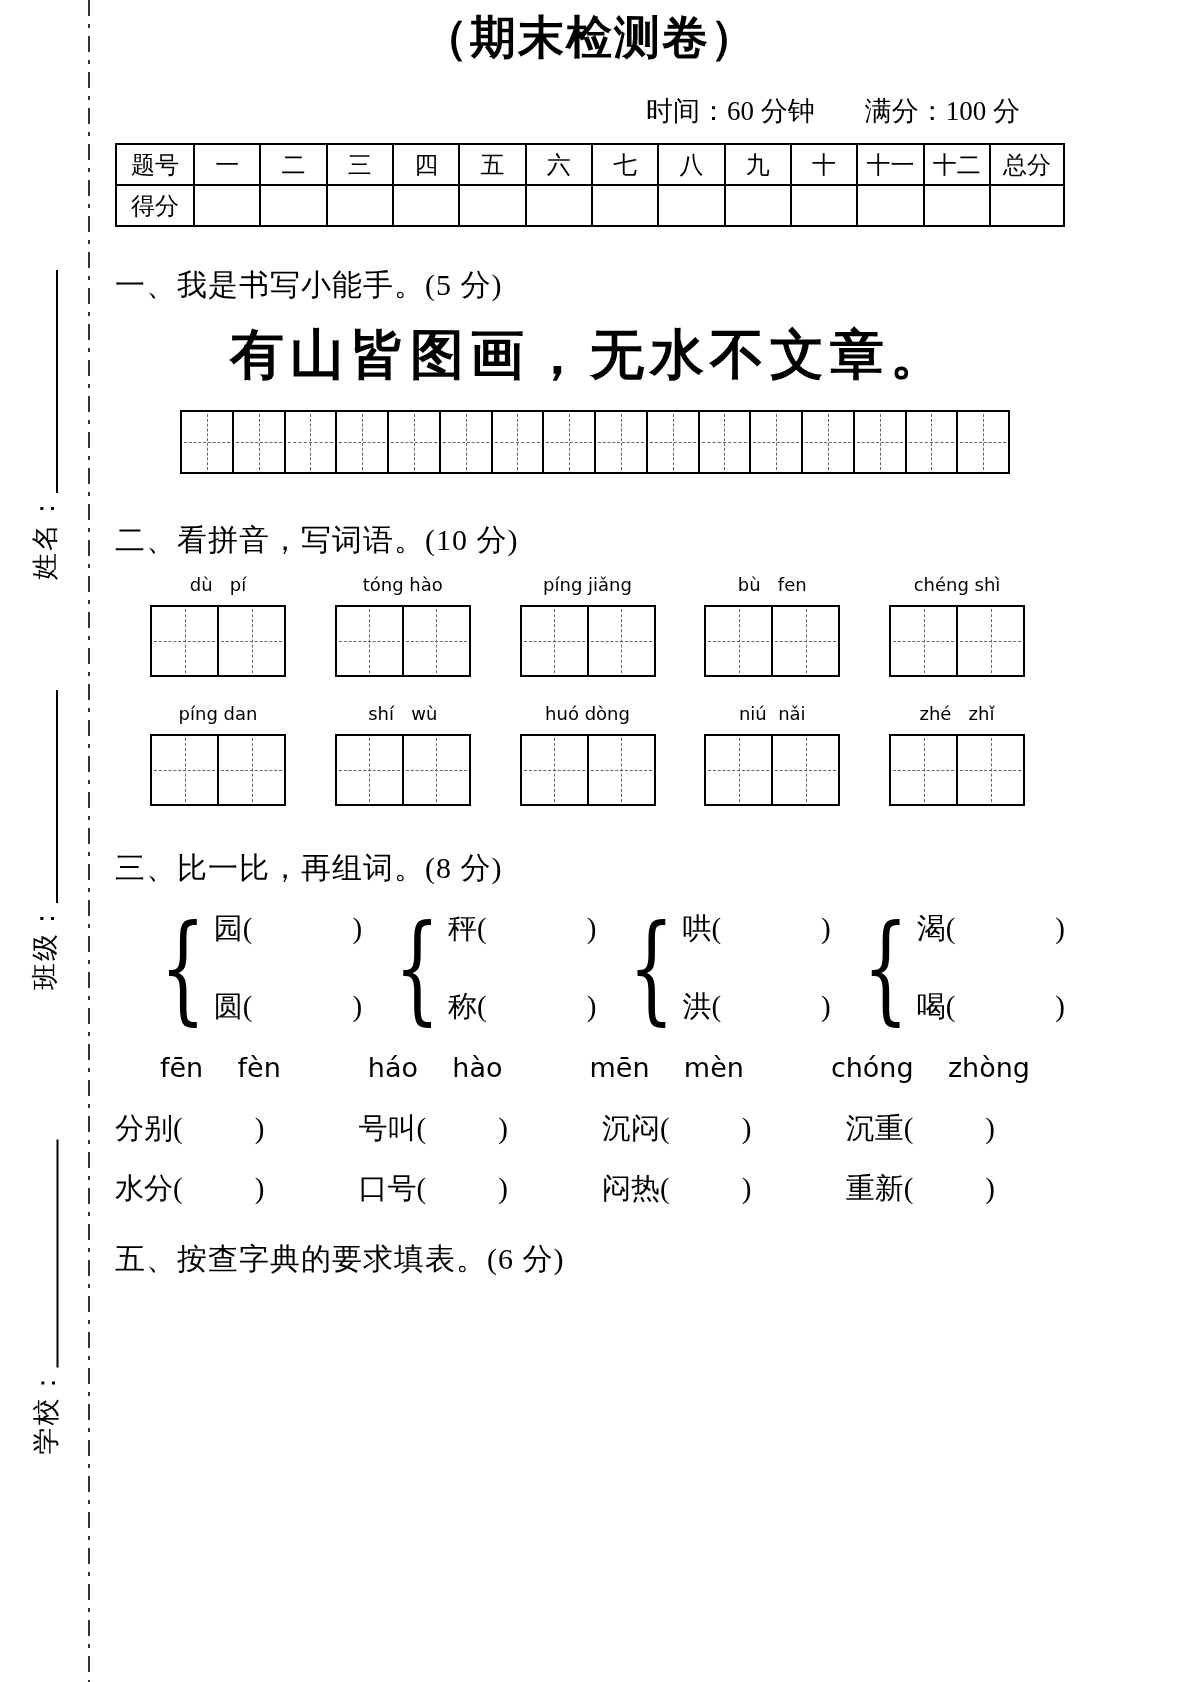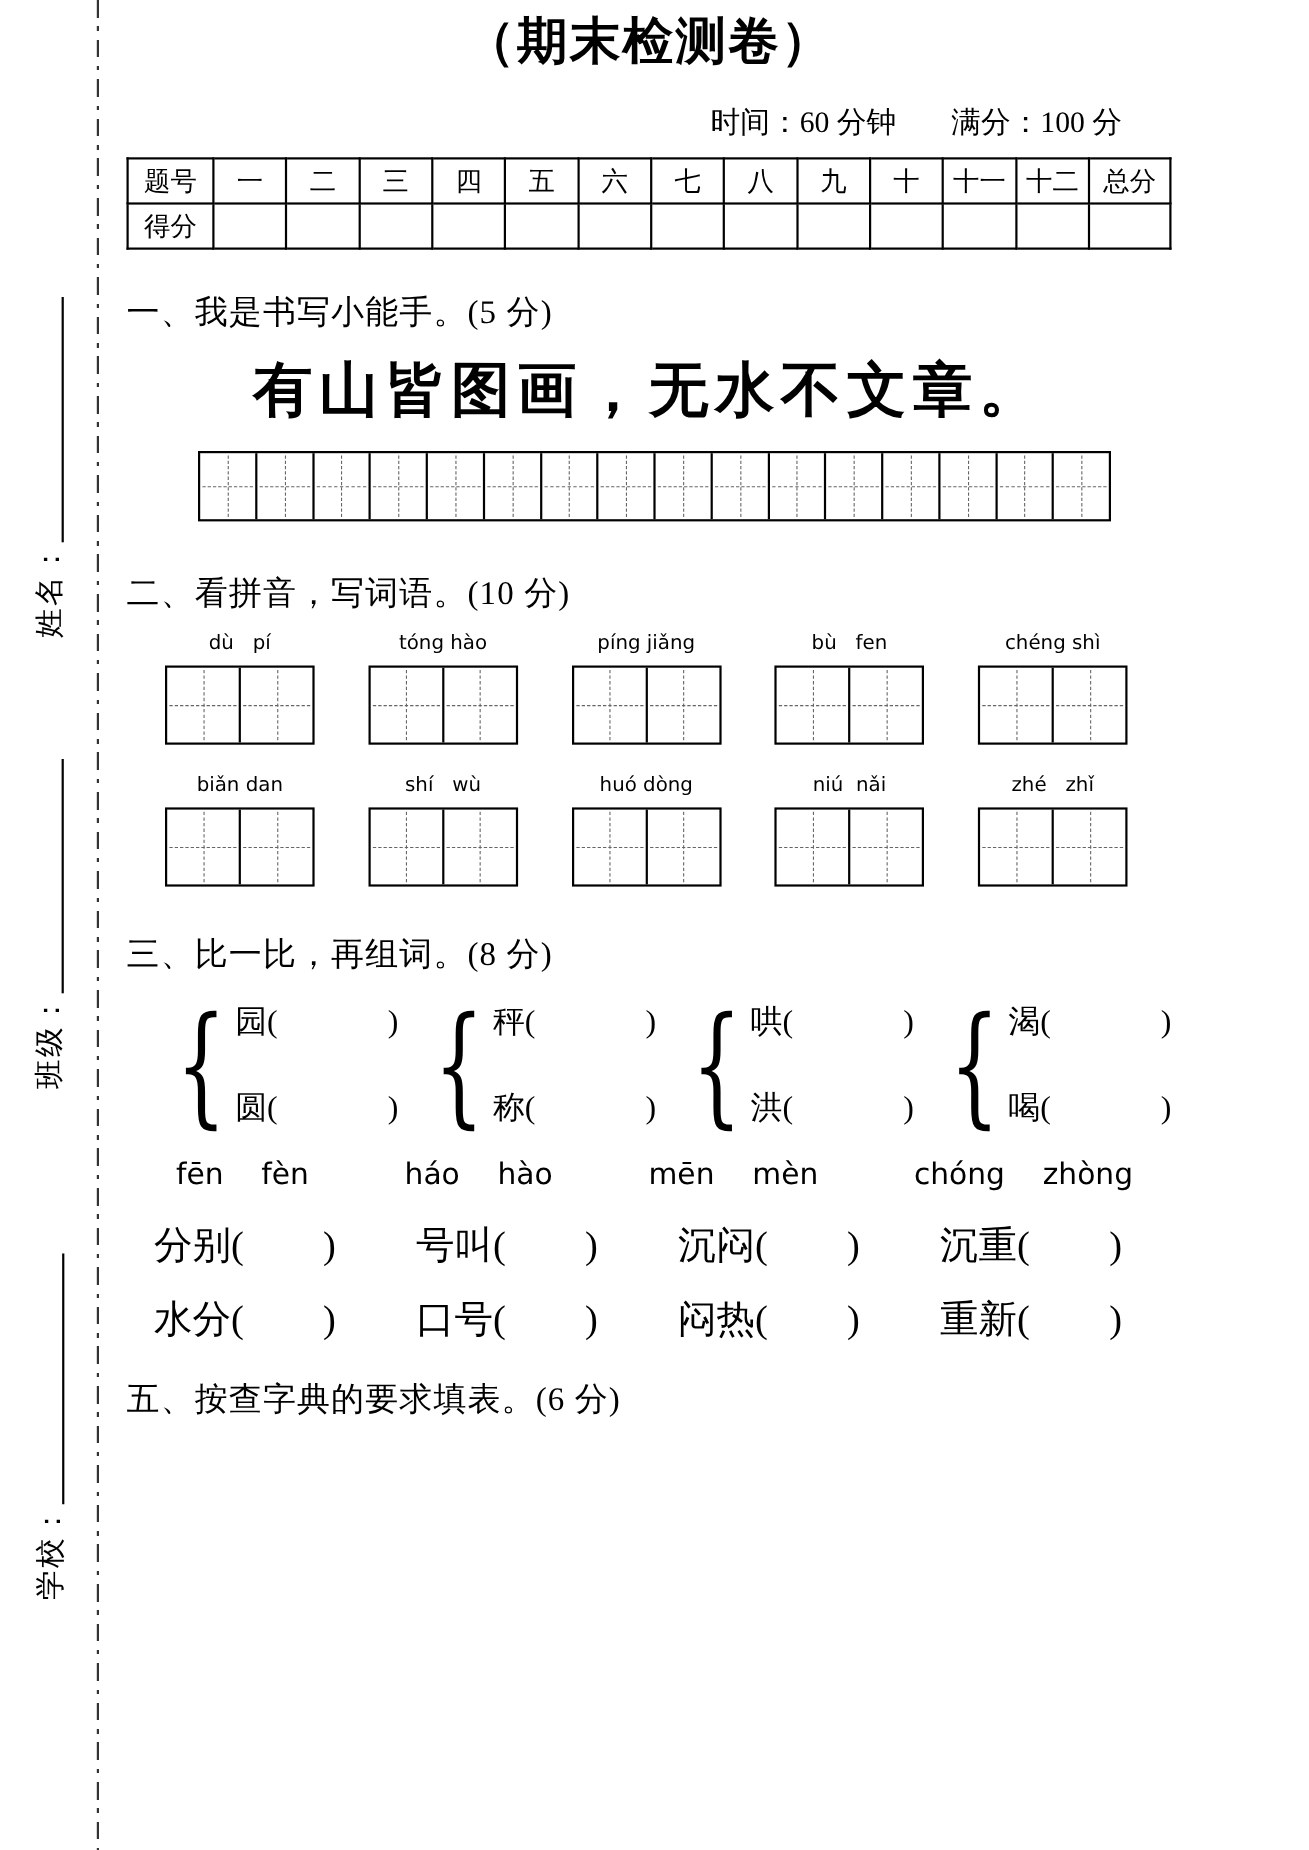--- a/index.html
+++ b/index.html
@@ -174,25 +174,24 @@
   .option-row {
     margin: 22px 0 0 45px;
     width: 870px;
     display: flex;
     justify-content: space-between;
     font-family: "DejaVu Sans", sans-serif;
     font-size: 27px;
     white-space: pre;
   }
   .fill-row {
-    margin-left: 25px;
     width: 880px;
     display: flex;
     justify-content: space-between;
-    font-size: 35px;
+    font-size: 29px;
   }
   .fr1 { margin-top: 26px; }
   .fr2 { margin-top: 20px; }
   .fill-gap { display: inline-block; width: 72px; }
 </style>
 </head>
 <body>
 
 <div class="page">
 
@@ -320,21 +319,21 @@
         <div class="word-cell"></div>
         <div class="word-cell"></div>
       </div>
       <div class="word-box">
         <div class="word-cell"></div>
         <div class="word-cell"></div>
       </div>
     </div>
 
     <div class="pinyin-row pr2">
-      <span class="py">biǎn dan</span>
+      <span class="py">píng dan</span>
       <span class="py">shí   wù</span>
       <span class="py">huó dòng</span>
       <span class="py">niú  nǎi</span>
       <span class="py">zhé   zhǐ</span>
     </div>
     <div class="box-row">
       <div class="word-box">
         <div class="word-cell"></div>
         <div class="word-cell"></div>
       </div>

